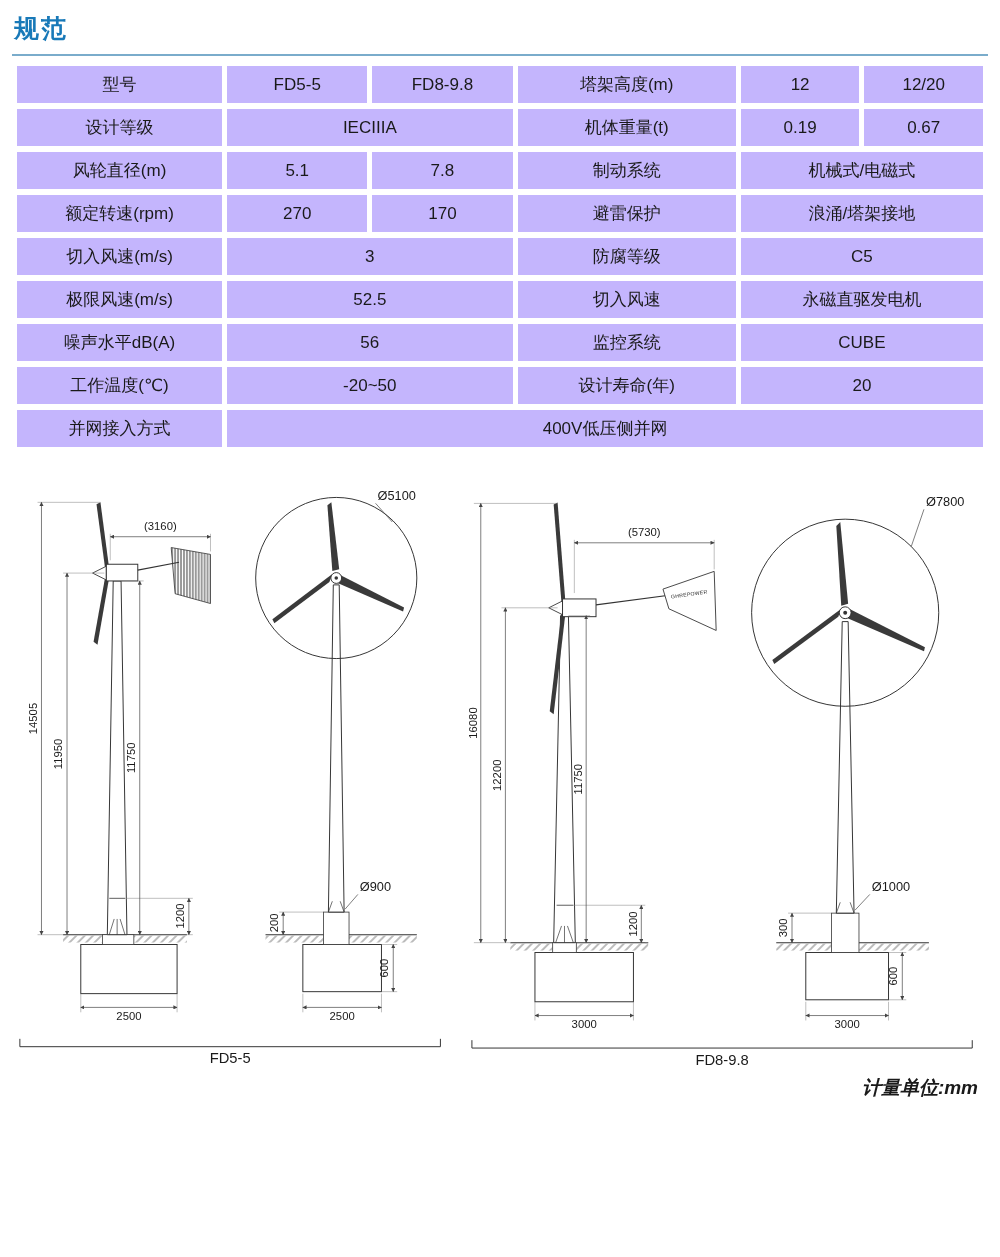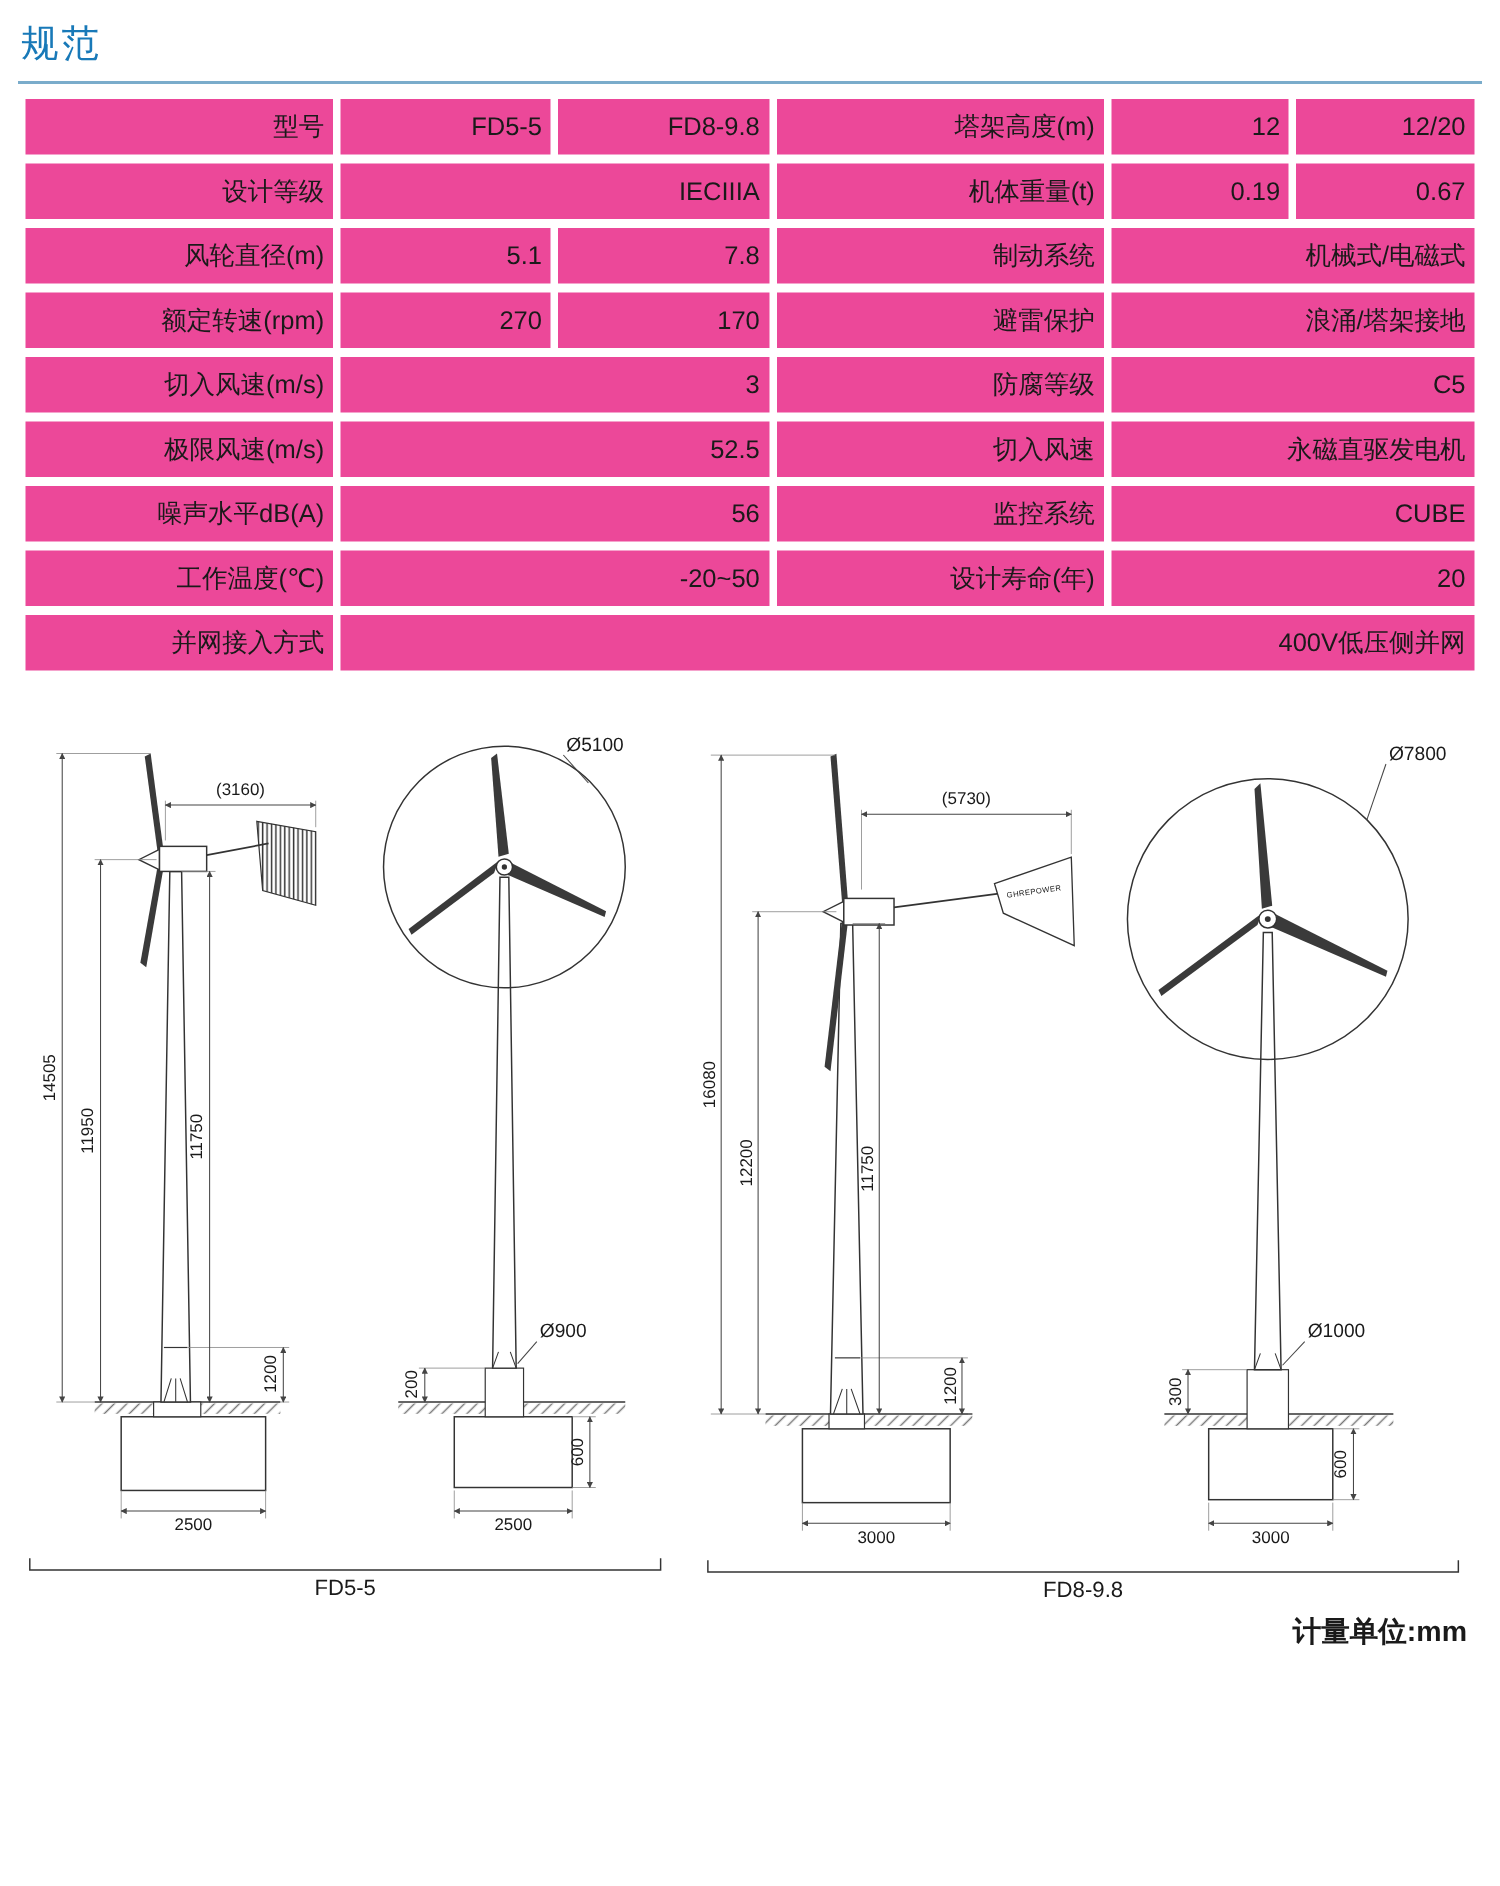--- a/index.html
+++ b/index.html
@@ -1,29 +1,29 @@
 <!DOCTYPE html>
 <html><head>
 <meta charset="utf-8">
 <style>
   * { margin:0; padding:0; box-sizing:border-box; }
   html,body { width:1000px; background:#ffffff; }
   body { height:1257px; overflow:hidden; font-family:"Liberation Sans","DejaVu Sans",sans-serif; color:#1a1a1a; }
   .page { padding:8px 12px 0 12px; }
-  .title { color:#1879b8; font-size:25px; font-weight:normal; letter-spacing:2px; padding:4px 0 9px 2px; }
+  .title { color:#1879b8; font-size:25px; font-weight:bold; letter-spacing:2px; padding:4px 0 9px 2px; }
   .title-rule { border-bottom:2px solid #7aaccb; }
   table.spec { width:100%; table-layout:fixed; border-collapse:separate; border-spacing:5px 6px; margin-top:4px; }
-  table.spec td { background:#ec4899; text-align:right; vertical-align:middle; font-size:17px; height:37px; padding:2px 6px; }
+  table.spec td { background:#c4b5fd; text-align:center; vertical-align:middle; font-size:17px; height:37px; padding:2px 6px; }
   .drawings { display:flex; justify-content:space-between; align-items:flex-start; margin-top:12px; }
   svg text { font-family:"Liberation Sans","DejaVu Sans",sans-serif; fill:#1a1a1a; }
   svg text.dim { font-size:11.5px; }
   svg text.dia { font-size:13px; }
   svg text.model { font-size:15px; }
   svg text.tail { font-size:5.2px; letter-spacing:0.3px; }
-  .unit-note { text-align:right; font-size:19px; font-weight:bold; padding:4px 10px 0 0; }
+  .unit-note { text-align:right; font-size:19px; font-weight:bold; padding:4px 10px 0 0;font-style:italic; }
 </style>
 </head>
 <body>
 
 <div class="page">
 
   <div class="title">规范</div>
   <div class="title-rule"></div>
 
   <table class="spec">

